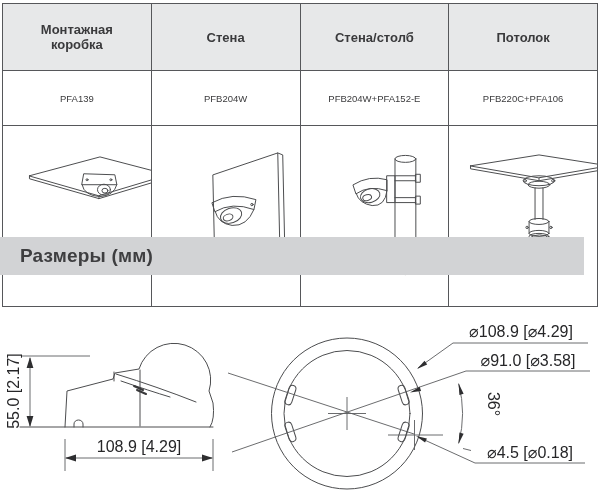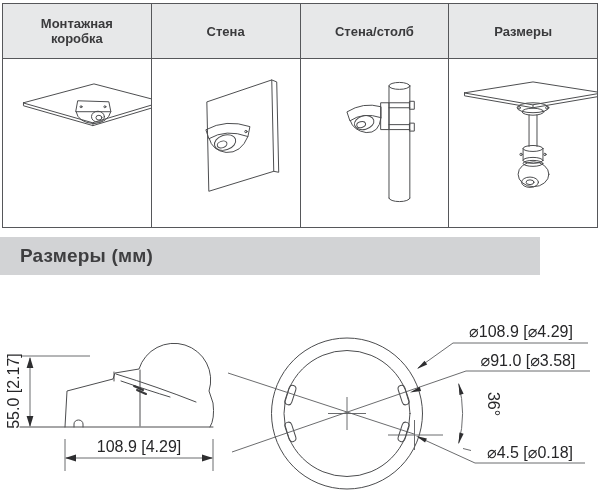--- a/index.html
+++ b/index.html
@@ -1,28 +1,28 @@
 <!DOCTYPE html>
 <html><head>
 <meta charset="utf-8">
 <style>
   html,body{margin:0;padding:0;background:#fff;}
   body{width:600px;height:493px;position:relative;font-family:"Liberation Sans","DejaVu Sans",sans-serif;color:#3b3b3d;}
   .page{position:absolute;inset:0;background:#fff;}
 
   
   table.acc{position:absolute;left:2px;top:3px;width:596px;border-collapse:collapse;table-layout:fixed;}
-  table.acc td{border:1px solid #56575a;padding:12px;text-align:center;vertical-align:middle;overflow:hidden;}
+  table.acc td{border:1px solid #56575a;padding:18px;text-align:center;vertical-align:middle;overflow:hidden;}
   tr.hdr td{background:#e7e8e9;height:23px;font-size:13px;font-weight:bold;color:#3a3a3c;}
   tr.model td{height:18px;font-size:9.5px;color:#3a3a3c;background:#fff;}
   tr.img td{height:144px;background:#fff;}
   tr.img svg{display:block;margin:0 auto;}
 
   
-  .band{position:absolute;left:0;top:237px;width:540px;height:38px;background:#d2d3d5;display:flex;align-items:center;}
+  .band{position:absolute;left:0;top:237px;width:584px;height:38px;background:#d2d3d5;display:flex;align-items:center;}
   .band h2{margin:0 0 0 20px;font-size:19px;font-weight:bold;color:#3e3e40;letter-spacing:.2px;}
 
   
   svg.dims{position:absolute;left:0;top:276px;}
   .ln{stroke:#4c4d4f;stroke-width:1;fill:none;stroke-linejoin:round;stroke-linecap:round;}
   .thin{stroke:#5a5b5d;stroke-width:0.9;fill:none;}
   .arr{fill:#2e2e30;stroke:none;}
   .dimtxt{font-size:16px;fill:#262628;font-family:"Liberation Sans","DejaVu Sans",sans-serif;}
   .cell-draw{stroke:#4c4d4f;stroke-width:1;fill:none;stroke-linejoin:round;stroke-linecap:round;}
 </style>
@@ -30,21 +30,27 @@
 <body>
 
 <div class="page">
 
   <table class="acc">
     <tbody>
         <tr class="hdr">
       <td>Монтажная коробка</td>
       <td>Стена</td>
       <td>Стена/столб</td>
-      <td>Размеры</td>
+      <td>Потолок</td>
+    </tr>
+    <tr class="model">
+      <td>PFA139</td>
+      <td>PFB204W</td>
+      <td>PFB204W+PFA152-E</td>
+      <td>PFB220C+PFA106</td>
     </tr>
     <tr class="img">
       <td>
         <svg width="148" height="144" viewBox="0 0 148 145">
           <g class="cell-draw">
             <path d="M8,32 L79,13 L148,31 L78,52 Z"></path>
             <path d="M8,32 L8,35 L78,55 L78,52 M148,31 L148,34 L78,55"></path>
             <path d="M63,30 L94,31 L96,41 L61,41 Z"></path>
             <path d="M61,41 Q63,52 79,53 Q93,52 96,41"></path>
             <ellipse cx="83" cy="46" rx="6.5" ry="5.5"></ellipse>

